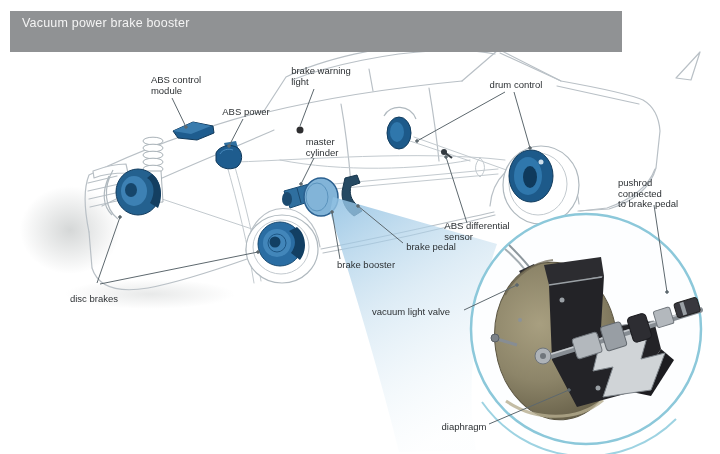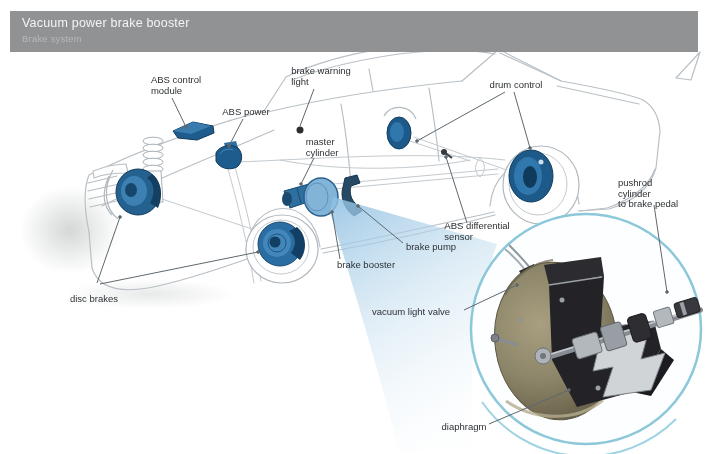--- a/index.html
+++ b/index.html
@@ -1,19 +1,19 @@
 <!DOCTYPE html>
 <html><head>
 <meta charset="utf-8">
 <style>
   html,body{margin:0;padding:0;background:#ffffff;}
   .stage{position:relative;width:720px;height:454px;background:#ffffff;overflow:hidden;
          font-family:"Liberation Sans",sans-serif;}
   .scene{position:absolute;left:0;top:0;}
-  .band{position:absolute;left:10px;top:11px;width:688px;height:41px;background:#909294;
+  .band{position:absolute;left:10px;top:11px;width:612px;height:41px;background:#909294;
         box-sizing:border-box;padding:5px 0 0 12px;}
   .band .title{font-size:12.5px;color:#f4f4f4;letter-spacing:.2px;}
   .band .subtitle{font-size:9.5px;color:#b6b8ba;margin-top:3px;letter-spacing:.2px;}
   .lbl{position:absolute;transform:translate(-50%,-50%);font-size:9.5px;line-height:1.12;
        color:#2d3134;white-space:pre-line;pointer-events:none;}
 </style>
 </head>
 <body>
 
 <div class="stage">
@@ -209,34 +209,33 @@
         <circle cx="517" cy="285" r="1.3"></circle>
     <path d="M654,205 L667,292"></path>
         <circle cx="667" cy="292" r="1.3"></circle>
     <path d="M489,424 L569,390"></path>
         <circle cx="569" cy="390" r="1.3"></circle>
   </g>
 </svg>
 
 <div class="band">
   <div class="title">Vacuum power brake booster</div>
-  <div class="subtitle">Brake system</div>
 </div>
 
 <div class="lbl" style="left:176px;top:86px">ABS control
 module</div>
 <div class="lbl" style="left:246px;top:112px">ABS power</div>
 <div class="lbl" style="left:321px;top:77px">brake warning
 light</div>
 <div class="lbl" style="left:516px;top:85px">drum control</div>
 <div class="lbl" style="left:322px;top:148px">master
 cylinder</div>
 <div class="lbl" style="left:477px;top:232px">ABS differential
 sensor</div>
-<div class="lbl" style="left:431px;top:247px">brake pump</div>
+<div class="lbl" style="left:431px;top:247px">brake pedal</div>
 <div class="lbl" style="left:366px;top:265px">brake booster</div>
 <div class="lbl" style="left:94px;top:299px">disc brakes</div>
 <div class="lbl" style="left:411px;top:312px">vacuum light valve</div>
-<div class="lbl" style="left:652px;top:194px">pushrod cylinder
+<div class="lbl" style="left:652px;top:194px">pushrod connected
 to brake pedal</div>
 <div class="lbl" style="left:464px;top:427px">diaphragm</div>
 
 </div>
 
 </body></html>

